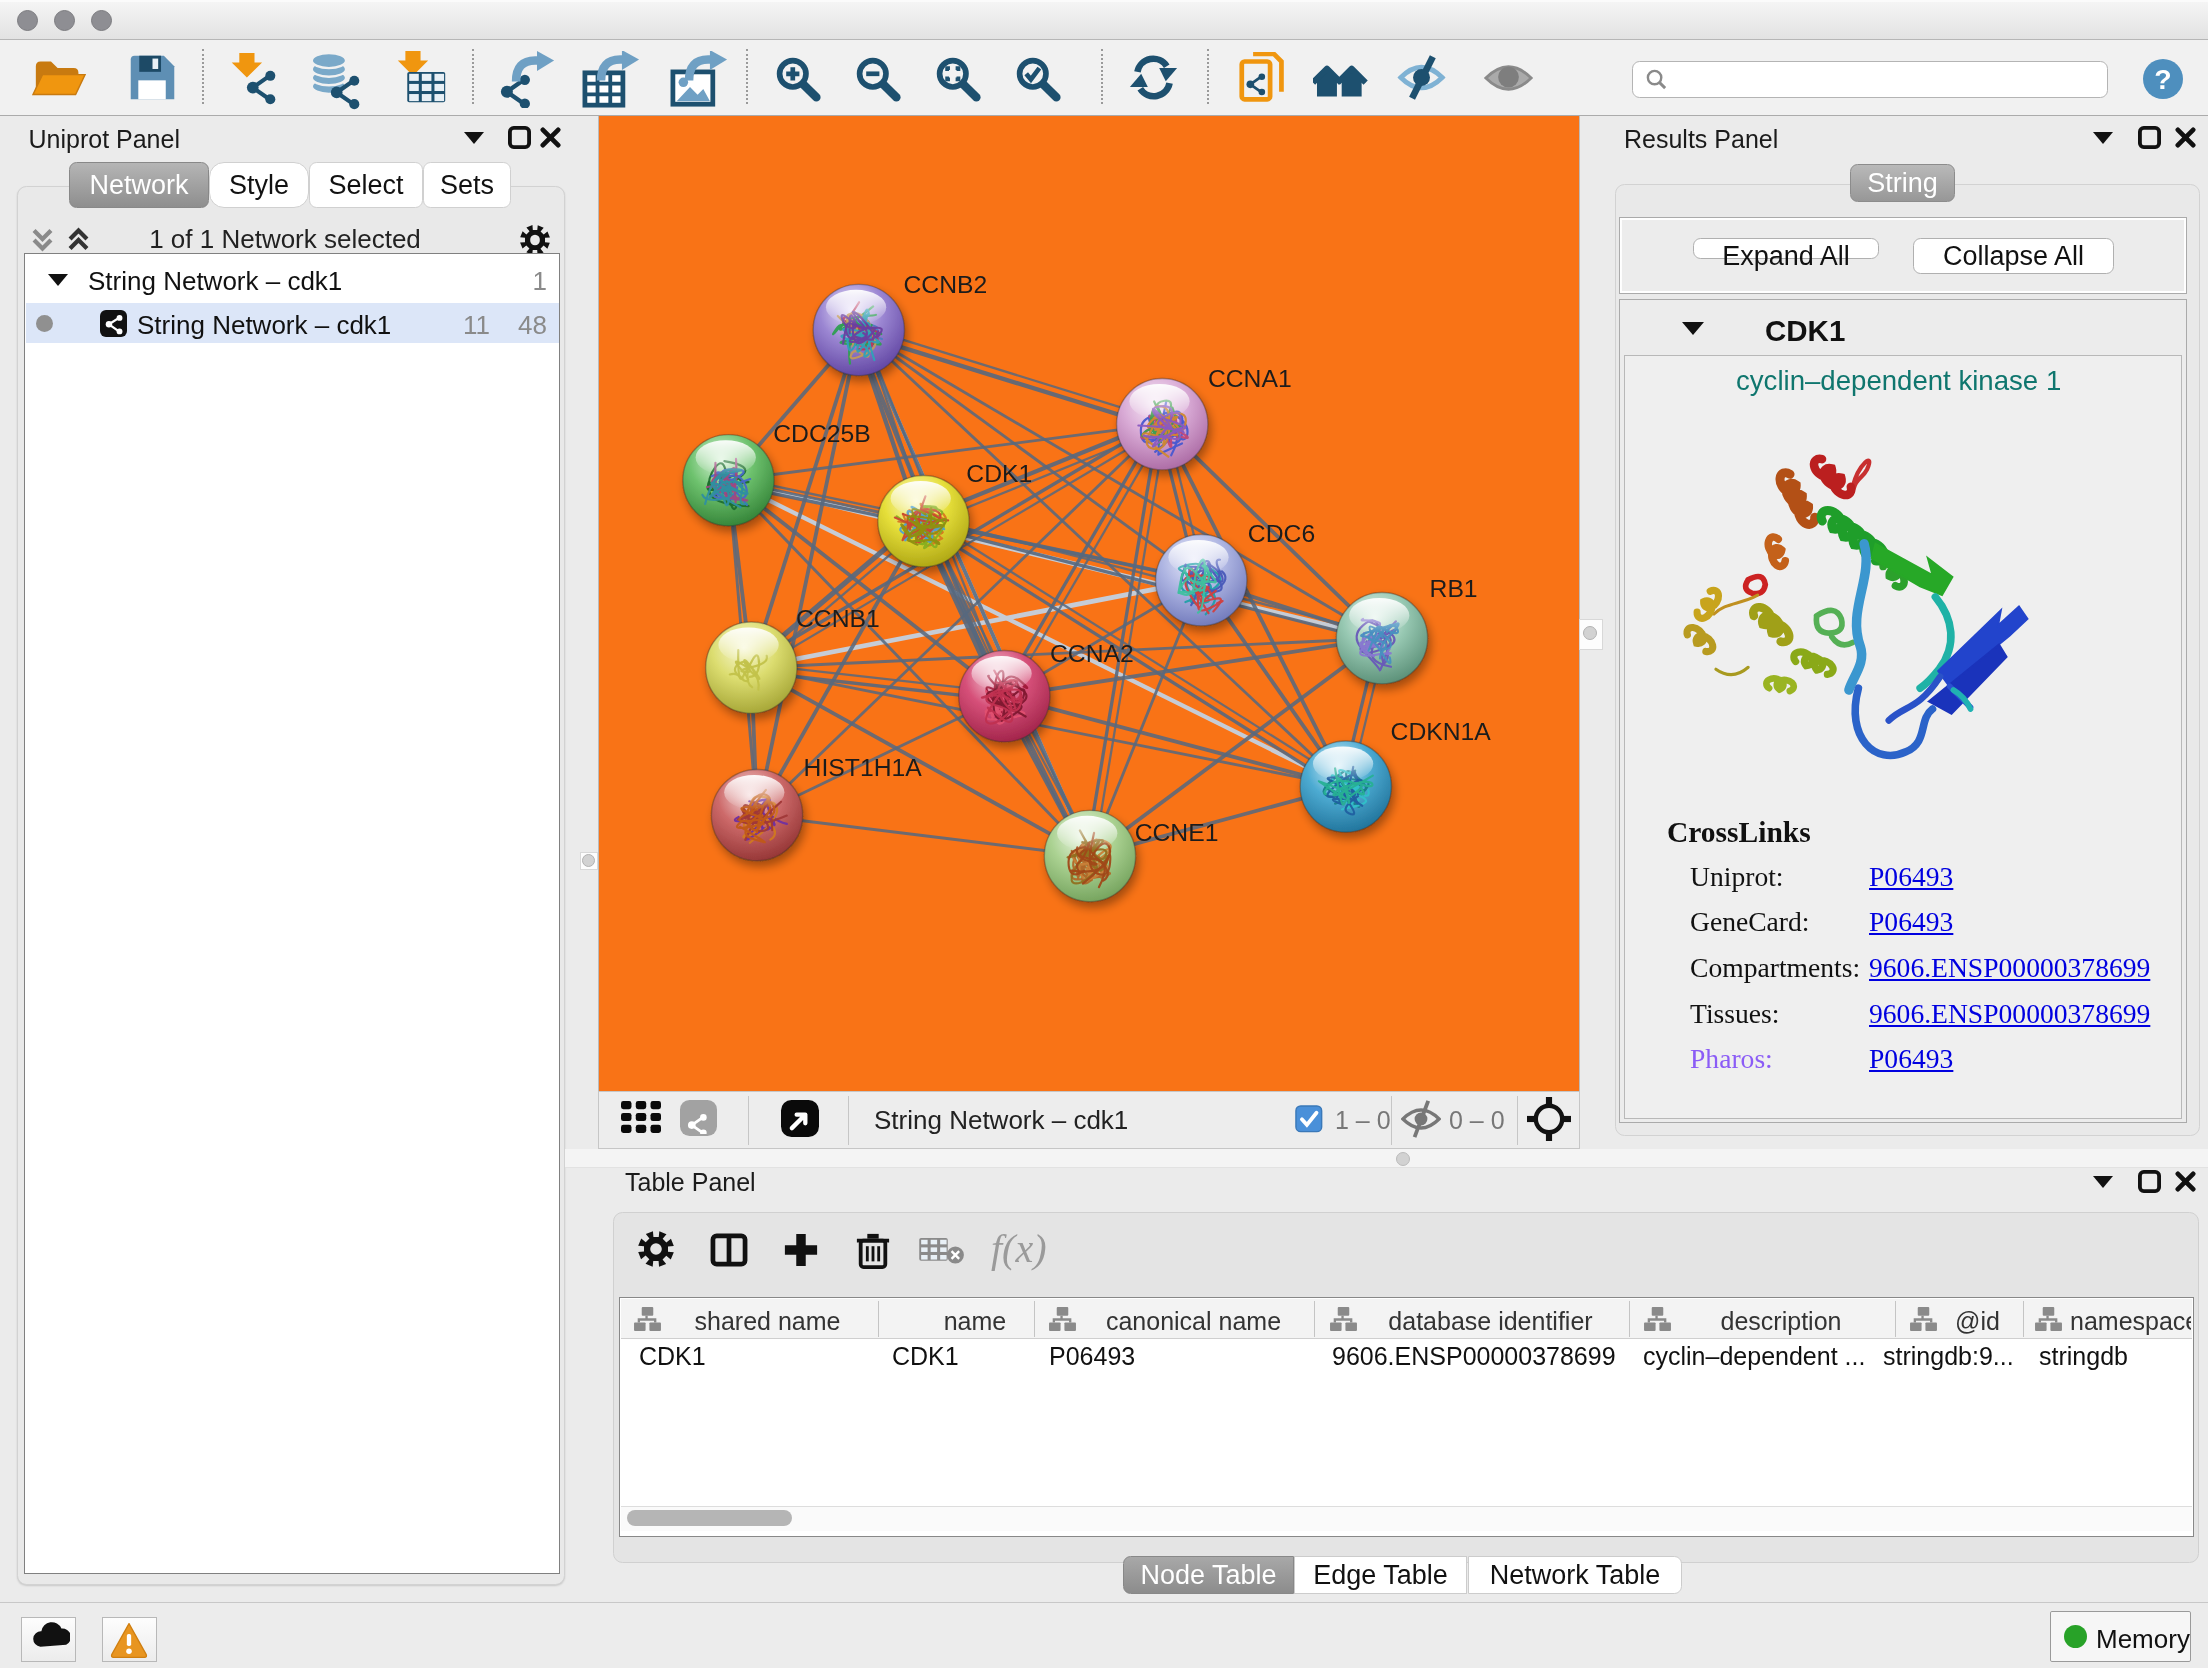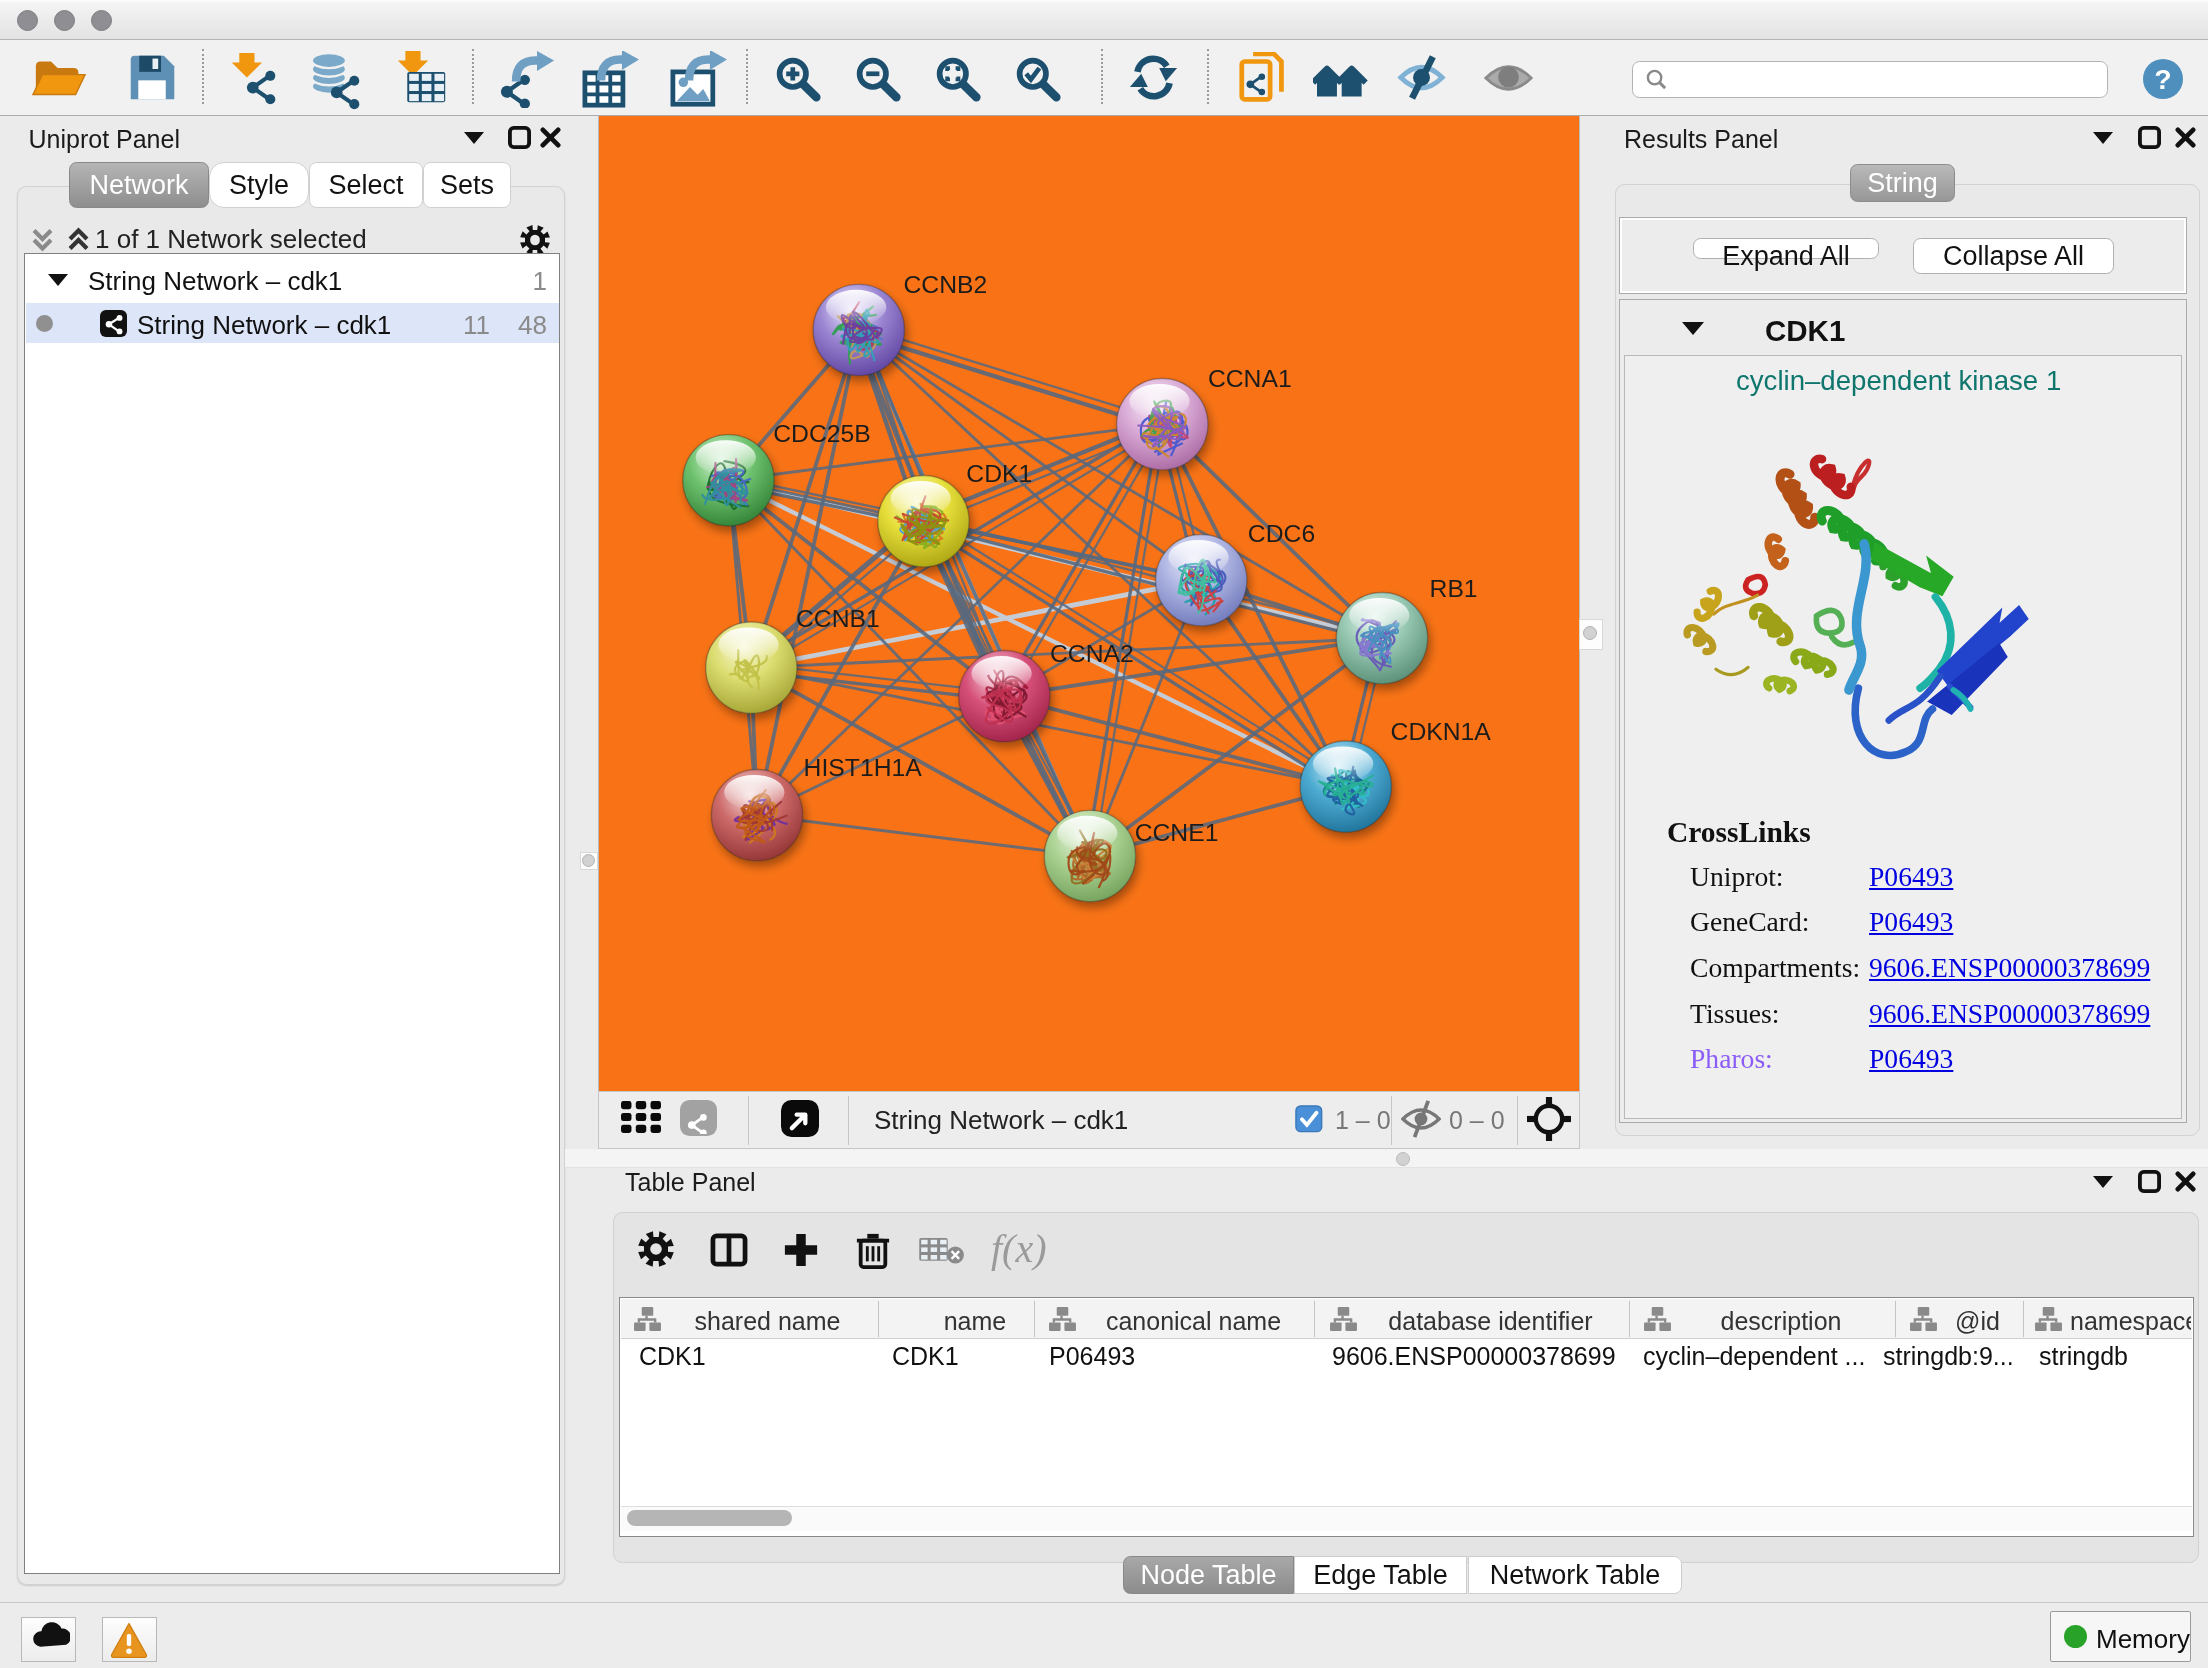--- a/index.html
+++ b/index.html
@@ -170,21 +170,21 @@
 <div class="abs" style="left:69px;top:162px;width:140px;height:46px;background:linear-gradient(#b5b5b5,#8e8e8e);color:#fff;border:1px solid #888;border-radius:7.6px;font-size:27px;text-align:center;line-height:44px">Network</div>
 <div class="abs" style="left:209px;top:162px;width:100px;height:46px;background:#fff;color:#111;border:1px solid #d0d0d0;border-radius:15px;font-size:27px;text-align:center;line-height:44px">Style</div>
 <div class="abs" style="left:309px;top:162px;width:114px;height:46px;background:#fff;color:#111;border:1px solid #d0d0d0;border-radius:7.6px;font-size:27px;text-align:center;line-height:44px">Select</div>
 <div class="abs" style="left:423px;top:162px;width:88px;height:46px;background:#fff;color:#111;border:1px solid #d0d0d0;border-radius:7.6px;font-size:27px;text-align:center;line-height:44px">Sets</div>
 <svg style="position:absolute;left:30px;top:224px" width="25" height="31" viewBox="0 0 26 33">
     <path d="M4 7 L13 16 L22 7 M4 17 L13 26 L22 17" stroke="#8a8a8a" stroke-width="4.5" fill="none"></path>
   </svg>
 <svg style="position:absolute;left:66px;top:224px" width="25" height="31" viewBox="0 0 26 33">
     <path d="M4 16 L13 7 L22 16 M4 26 L13 17 L22 26" stroke="#333" stroke-width="4.5" fill="none"></path>
   </svg>
-<div class="abs" style="left:95px;top:224px;width:380px;text-align:left;font-size:26px;color:#222">1 of 1 Network selected</div>
+<div class="abs" style="left:95px;top:224px;width:380px;text-align:center;font-size:26px;color:#222">1 of 1 Network selected</div>
 <svg style="position:absolute;left:518px;top:223px" width="34" height="34" viewBox="0 0 36 36">
     <path d="M33.7 20.9 L31.1 27.2 L27.1 23.9 L23.8 27.2 L27.1 31.2 L20.7 33.8 L20.3 28.6 L15.6 28.6 L15.1 33.7 L8.8 31.1 L12.1 27.1 L8.8 23.8 L4.8 27.1 L2.2 20.7 L7.4 20.3 L7.4 15.6 L2.3 15.1 L4.9 8.8 L8.9 12.1 L12.2 8.8 L8.9 4.8 L15.3 2.2 L15.7 7.4 L20.4 7.4 L20.9 2.3 L27.2 4.9 L23.9 8.9 L27.2 12.2 L31.2 8.9 L33.8 15.3 L28.6 15.7 L28.6 20.4 Z M23.1 18.0 A5.12 5.12 0 1 0 12.9 18.0 A5.12 5.12 0 1 0 23.1 18.0 Z" fill="#111" fill-rule="evenodd"></path>
   </svg>
 <div class="abs" style="left:24px;top:253px;width:536px;height:1321px;background:#fff;border:1.9px solid #808080"></div>
 <div style="position:absolute;left:48px;top:274px;width:0;height:0;border-left:10.5px solid transparent;border-right:10.5px solid transparent;border-top:12.4px solid #111"></div>
 <div class="abs" style="left:88px;top:266px;font-size:26px;color:#111">String Network – cdk1</div>
 <div class="abs" style="left:504px;top:266px;width:43px;text-align:right;font-size:26px;color:#8a8a8a">1</div>
 <div class="abs" style="left:26px;top:303px;width:533px;height:40px;background:#dce6f8"></div>
 <div class="abs" style="left:36px;top:315px;width:17px;height:17px;border-radius:50%;background:#909090"></div>
 <svg style="position:absolute;left:100px;top:310px" width="27" height="27" viewBox="0 0 28 28">

